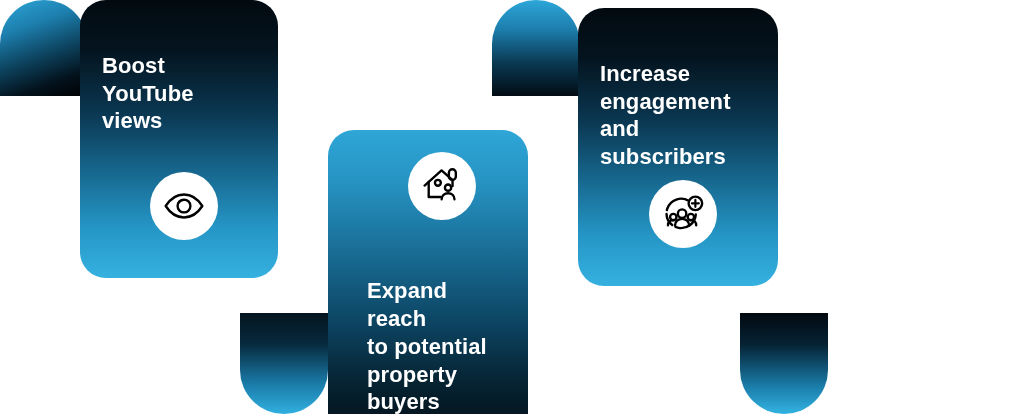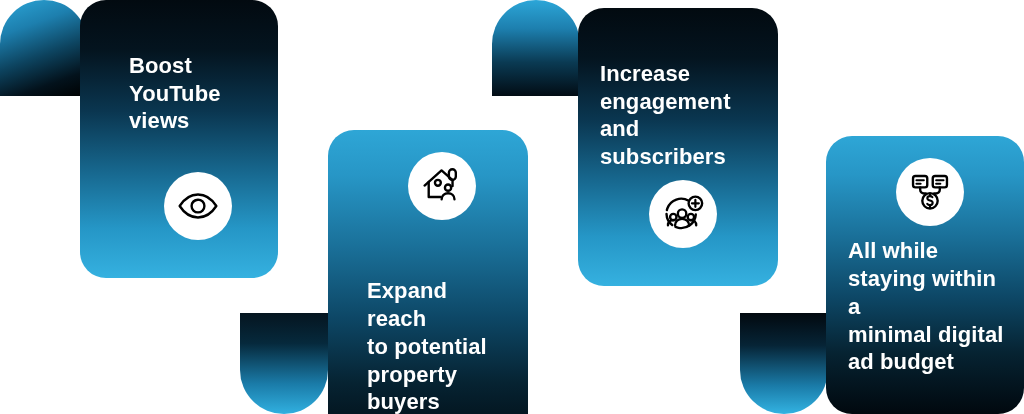--- a/index.html
+++ b/index.html
@@ -125,21 +125,21 @@
 <div id="stage">
 
   <div class="tab up tab-a" style="left:0px; top:0px; width:88px; height:96px;"></div>
 
   <div class="tab down tab-b" style="left:240px; top:313px; width:88px; height:101px;"></div>
 
   <div class="tab up tab-c" style="left:492px; top:0px; width:88px; height:96px;"></div>
 
   <div class="tab down tab-d" style="left:740px; top:313px; width:88px; height:101px;"></div>
 
-  <div class="card darktop text-top" style="left:80px; top:0px; width:198px; height:278px;padding-left:27px;">
+  <div class="card darktop text-top" style="left:80px; top:0px; width:198px; height:278px;">
 
     <div class="card-text">Boost YouTube
 views</div>
 
     <div class="icon-wrap">
       <div class="icon-badge">
         <span>
           <svg width="44" height="44" viewBox="0 0 48 48" fill="none" stroke="#000" stroke-width="2.6" stroke-linecap="round" stroke-linejoin="round">
             <path d="M4 24c5.5-8.5 12-12.5 20-12.5S38.5 15.5 44 24c-5.5 8.5-12 12.5-20 12.5S9.5 32.5 4 24z"></path>
             <circle cx="24" cy="24" r="7"></circle>
@@ -191,39 +191,14 @@
             <circle cx="13.4" cy="27.4" r="3.5"></circle>
             <path d="M7.6 36.2c0-3.4 2.6-5.6 5.8-5.6"></path>
             <circle cx="32.6" cy="27.4" r="3.5"></circle>
             <path d="M38.4 36.2c0-3.4-2.6-5.6-5.8-5.6"></path>
           </svg>
         </span>
       </div>
     </div>
   </div>
 
-  <div class="card bluetop icon-top" style="left:826px; top:136px; width:198px; height:278px;">
-
-    <div class="icon-wrap">
-      <div class="icon-badge">
-        <span>
-          <svg width="44" height="44" viewBox="0 0 48 48" fill="none" stroke="#000" stroke-width="2.6" stroke-linecap="round" stroke-linejoin="round">
-            <rect x="5.5" y="6.5" width="15.5" height="12.5" rx="2.6"></rect>
-            <path d="M9.2 11.2h8.1M9.2 15h4.6" stroke-width="2.2"></path>
-            <rect x="27" y="6.5" width="15.5" height="12.5" rx="2.6"></rect>
-            <path d="M30.7 11.2h8.1M30.7 15h4.6" stroke-width="2.2"></path>
-            <path d="M13.3 19v2.6c0 2.3 1.9 4 4.2 4h2"></path>
-            <path d="M34.7 19v2.6c0 2.3-1.9 4-4.2 4h-2"></path>
-            <circle cx="24" cy="33.6" r="8.4"></circle>
-            <path d="M26.6 29.6a3.4 3.4 0 0 0-2.6-1.1c-1.7 0-2.9 1-2.9 2.4 0 3.2 5.8 1.7 5.8 4.9 0 1.5-1.3 2.5-3 2.5a3.6 3.6 0 0 1-2.9-1.3" stroke-width="2.3"></path>
-            <path d="M24 26.3v1.9M24 38.9v2" stroke-width="2.3"></path>
-          </svg>
-        </span>
-      </div>
-    </div>
-
-    <div class="card-text">All while
-staying within a
-minimal digital
-ad budget</div>
-  </div>
 
 </div>
 
 </body></html>

